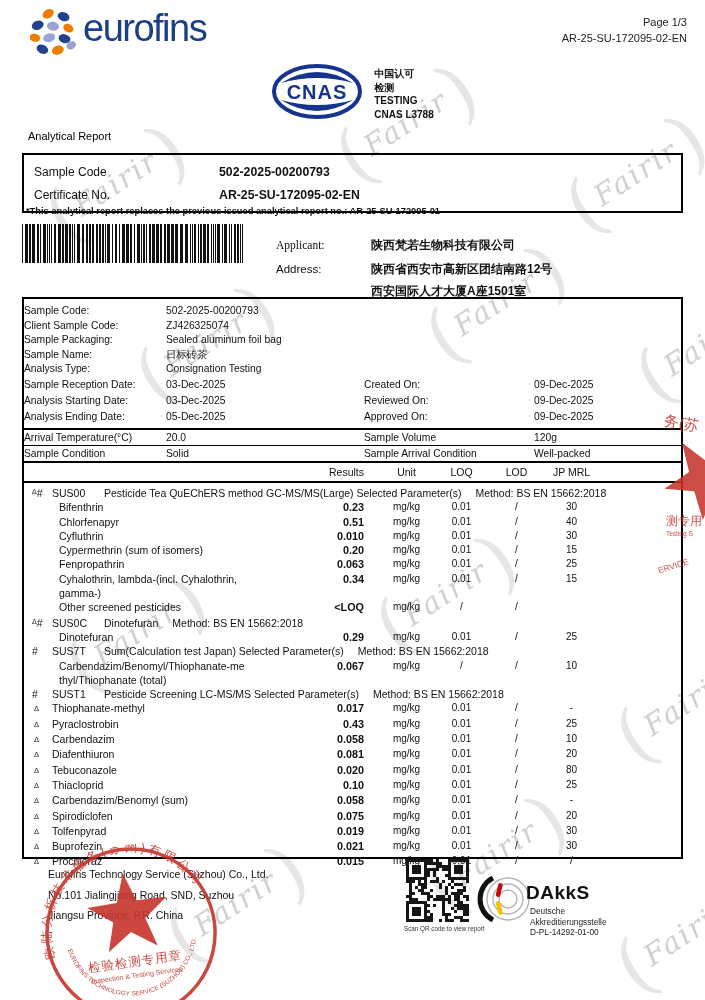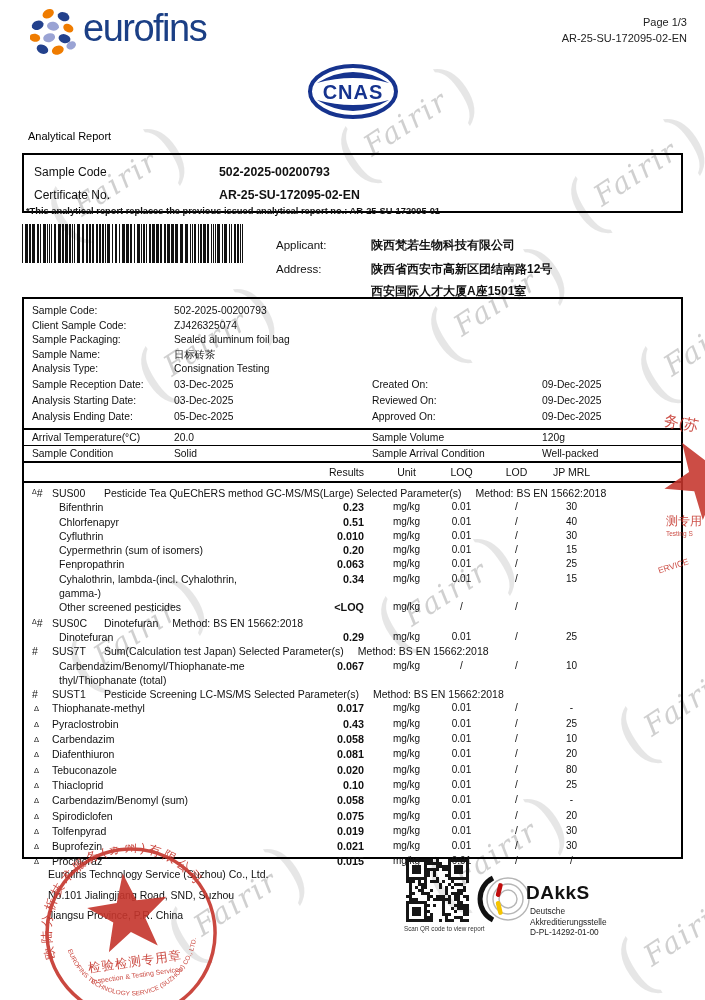--- a/index.html
+++ b/index.html
@@ -31,24 +31,24 @@
   
   .note{top:206px;left:26px;font-size:9.3px;font-weight:700;color:#111;}
   
   .app-sec{top:220px;left:22px;right:22px;display:flex;}
   .barcode{display:flex;align-items:stretch;height:39px;width:231px;margin-top:4px;}
   .barcode i{background:#111;display:block;height:100%;flex:none;}
   .app-grid{margin-left:23px;display:grid;grid-template-columns:95px auto;padding-top:12px;
             font-size:11.5px;column-gap:0;}
   .app-grid .cnv{font-weight:700;font-size:12px;}
   .app-grid>div{line-height:22px;}
-  .app-grid .r1{line-height:26px;}
+  .app-grid .r1{line-height:26px;font-family:Liberation Serif, serif;}
   
   .sample-box{top:297px;left:22px;right:22px;border:2px solid #000;padding-top:5px;}
-  .s-row{display:grid;grid-template-columns:142px 198px 170px 1fr;padding-left:8px;
+  .s-row{display:grid;grid-template-columns:142px 198px 170px 1fr;padding-left:0;
          font-size:10.3px;line-height:14.6px;}
   .s-row.dt{line-height:16px;}
   .s-row.cond{line-height:15px;}
   .hr2{border-top:2px solid #000;margin-top:3px;}
   .cond1{border-bottom:1px solid #000;}
   
   .results-box{top:461px;left:22px;right:22px;height:391px;border:2px solid #000;padding-top:3px;}
   .rgrid{display:grid;grid-template-columns:277px 75px 45px 65px 45px 65px;}
   .r-head{font-size:10.5px;height:15px;border-bottom:2px solid #000;padding-left:8px;margin:0 0 2px 0;}
   .r-head span{text-align:center;}
@@ -122,20 +122,26 @@
     </div>
   </div>
 
   <div class="abs layer cnas">
     <svg width="92" height="57" viewBox="0 0 92 57">
       <ellipse cx="46" cy="27.5" rx="43" ry="25.5" fill="#fff" stroke="#16338e" stroke-width="4"></ellipse>
       <path d="M 10 19 Q 46 -3 82 19 Q 46 9 10 19 Z" fill="#16338e"></path>
       <path d="M 10 36 Q 46 58 82 36 Q 46 46 10 36 Z" fill="#16338e"></path>
       <text x="46" y="35" text-anchor="middle" font-size="20" font-weight="700" fill="#16338e" font-family="Liberation Sans, sans-serif" letter-spacing="1">CNAS</text>
     </svg>
+    <div class="cnas-text">
+      <div>中国认可</div>
+      <div>检测</div>
+      <div>TESTING</div>
+      <div>CNAS L3788</div>
+    </div>
   </div>
 
   <div class="abs layer title">Analytical Report</div>
 
   <div class="abs layer id-box">
     <div class="id-row">
       <span class="lb">Sample Code</span>
       <span class="vl">502-2025-00200793</span>
     </div>
     <div class="id-row">

